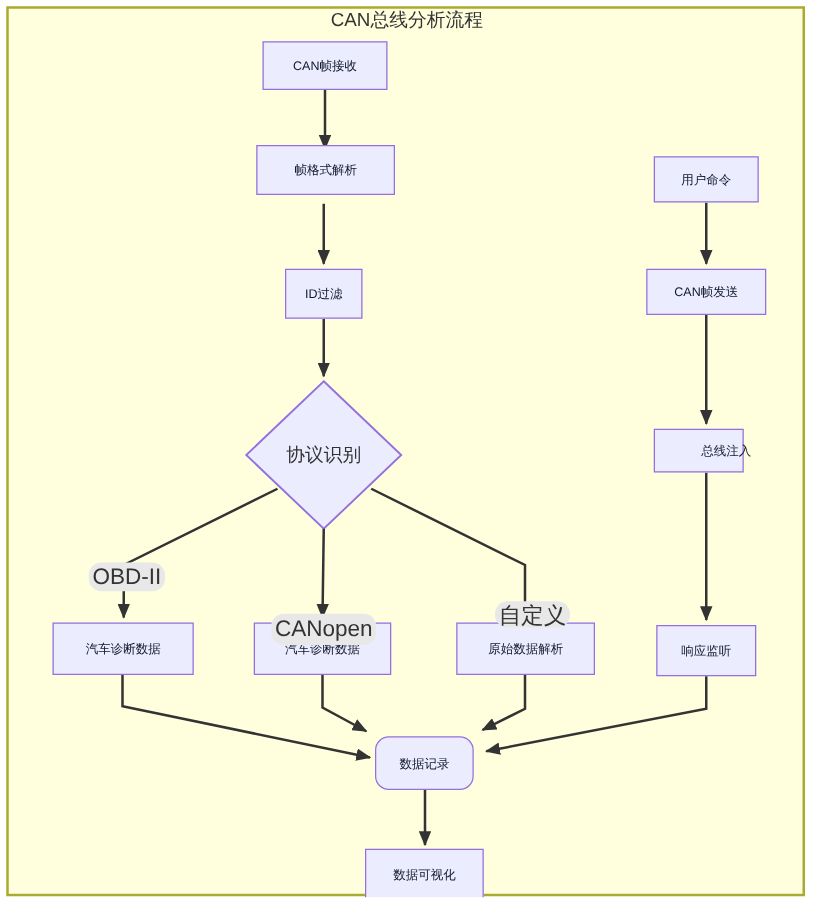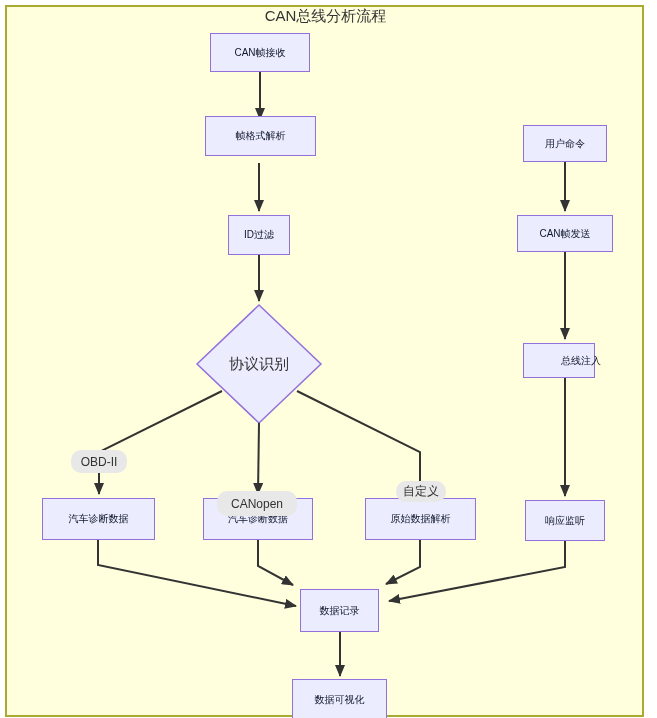--- a/index.html
+++ b/index.html
@@ -52,21 +52,21 @@
     display: flex;
     align-items: center;
     justify-content: center;
     white-space: nowrap;
   }
   .edge-label {
     position: absolute;
     box-sizing: border-box;
     background: #e8e8e8;
     color: #333333;
-    font-size: 12px;
+    font-size: 18px;
     padding: 1px 3px;
     display: flex;
     align-items: center;
     justify-content: center;
     white-space: nowrap;
     border-radius: 10px;
   }
   polyline.edge, line.edge {
     fill: none;
     stroke: #333333;
@@ -119,20 +119,20 @@
 
   <div class="node" style="left:42px;  top:498px; width:113px; height:42px;">汽车诊断数据</div>
   <div class="node" style="left:203px; top:498px; width:110px; height:42px;">汽车诊断数据</div>
   <div class="node" style="left:365px; top:498px; width:111px; height:42px;text-align:right;">原始数据解析</div>
 
   <div class="node" style="left:523px; top:125px; width:84px; height:37px;">用户命令</div>
   <div class="node" style="left:517px; top:215px; width:96px; height:37px;">CAN帧发送</div>
   <div class="node" style="left:523px; top:343px; width:72px; height:35px;padding-left:44px;">总线注入</div>
   <div class="node" style="left:525px; top:500px; width:80px; height:41px;">响应监听</div>
 
-  <div class="node" style="left:300px; top:589px; width:79px; height:43px;">数据记录</div>
+  <div class="node" style="left:300px; top:589px; width:79px; height:43px;border-radius:11px;">数据记录</div>
   <div class="node" style="left:292px; top:679px; width:95px; height:41px;">数据可视化</div>
 
   <div class="edge-label" style="left:71px;  top:450px; min-width:56px; height:23px;">OBD-II</div>
   <div class="edge-label" style="left:217px; top:447px; min-width:80px; height:25px;margin-top:44px;">CANopen</div>
   <div class="edge-label" style="left:396px; top:451px; min-width:50px; height:21px;margin-top:30px;">自定义</div>
 
 </div>
 
 </body></html>

